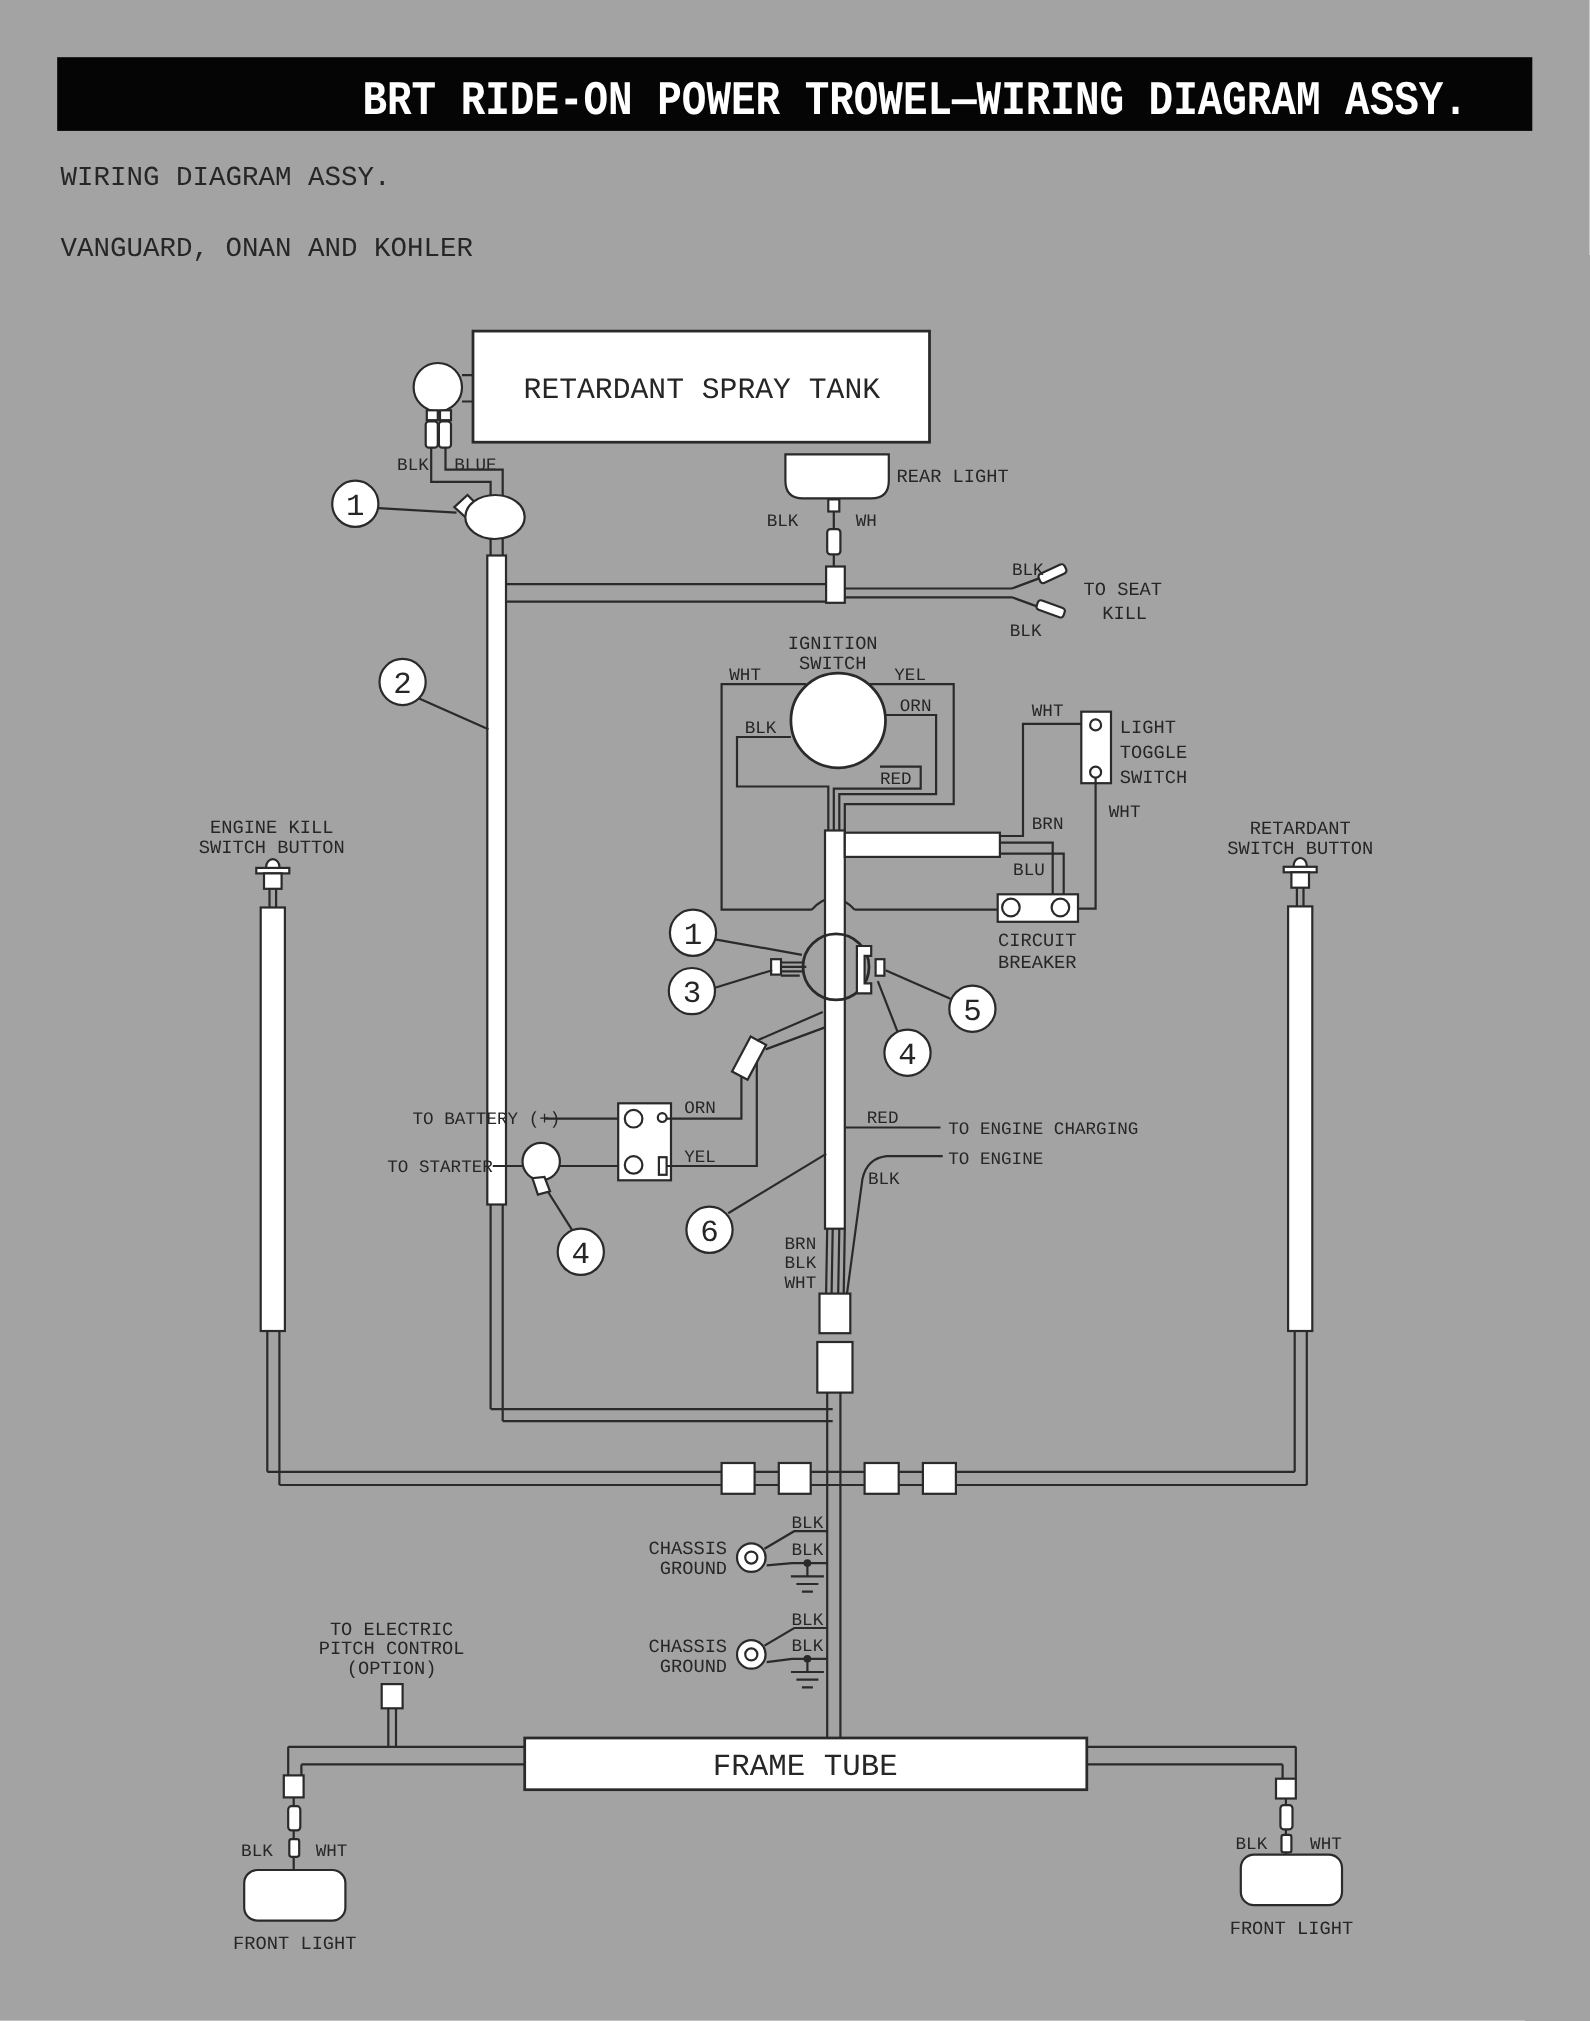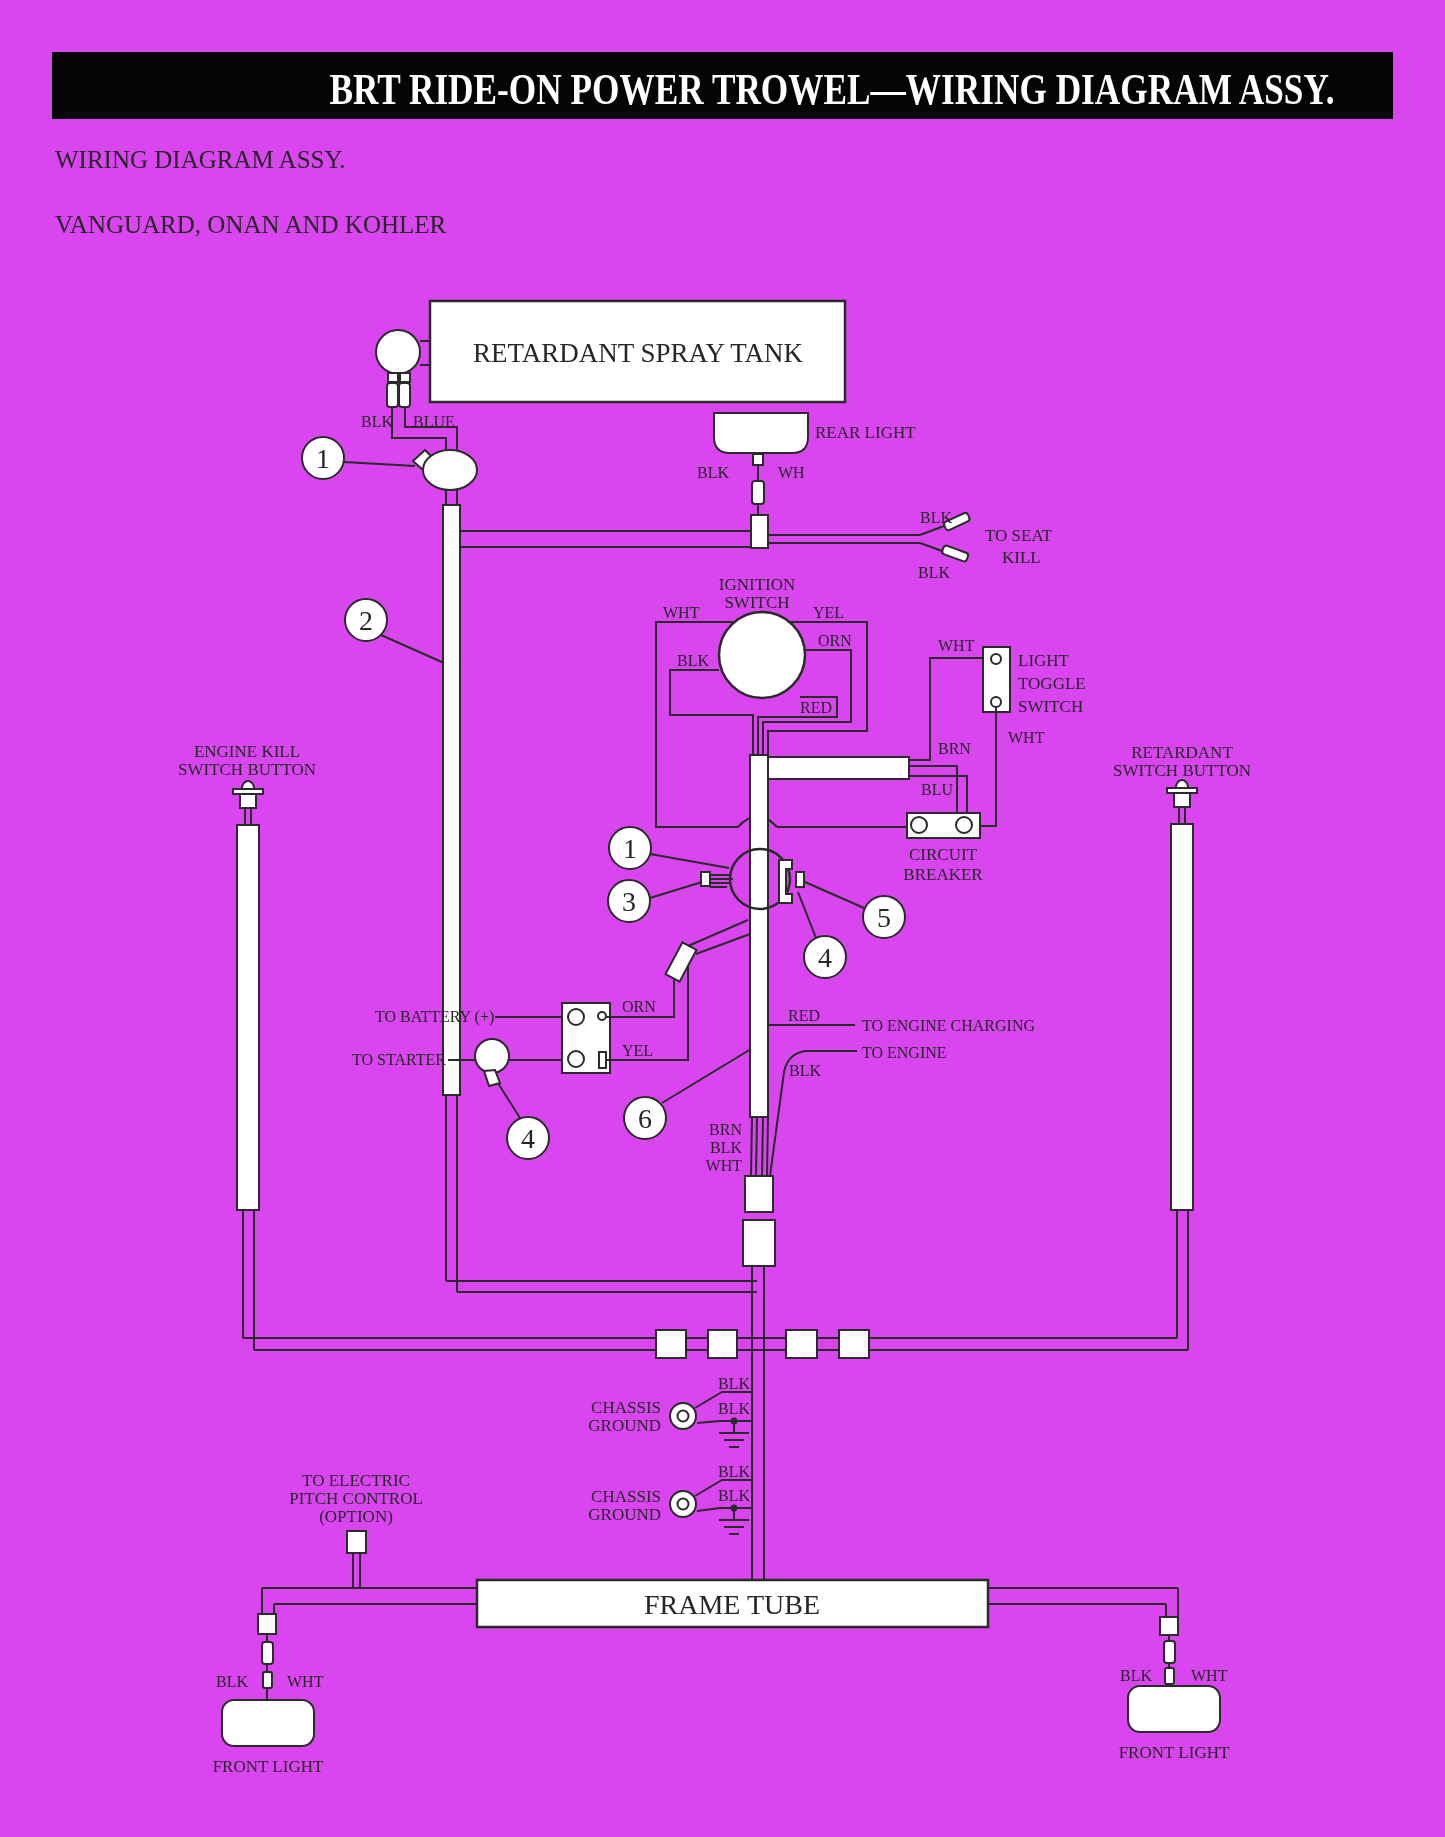--- a/index.html
+++ b/index.html
@@ -1,17 +1,17 @@
 <!DOCTYPE html>
 <html><head>
 <meta charset="utf-8">
 <style>
   html,body{margin:0;padding:0;background:#e8e8e8;}
-  .page{position:relative;width:1445px;height:1837px;background:#d946ef;margin:0 auto;
-        font-family:Liberation Serif, serif;}
+  .page{position:relative;width:1445px;height:1837px;background:#a3a3a3;margin:0 auto;
+        font-family:Liberation Mono, monospace;}
   svg{position:absolute;left:0;top:0;}
   text{fill:#262626;}
   .ln{stroke:#2a2a2a;stroke-width:2;fill:none;}
   .ln3{stroke:#2a2a2a;stroke-width:2.5;fill:none;}
   .bx{fill:#ffffff;stroke:#2a2a2a;stroke-width:2.5;}
   .bx2{fill:#ffffff;stroke:#2a2a2a;stroke-width:2;}
   .lbl{font-size:17px;}
   .wl{font-size:16px;}
   .big{font-size:27px;}
   .callout{font-size:28px;}

